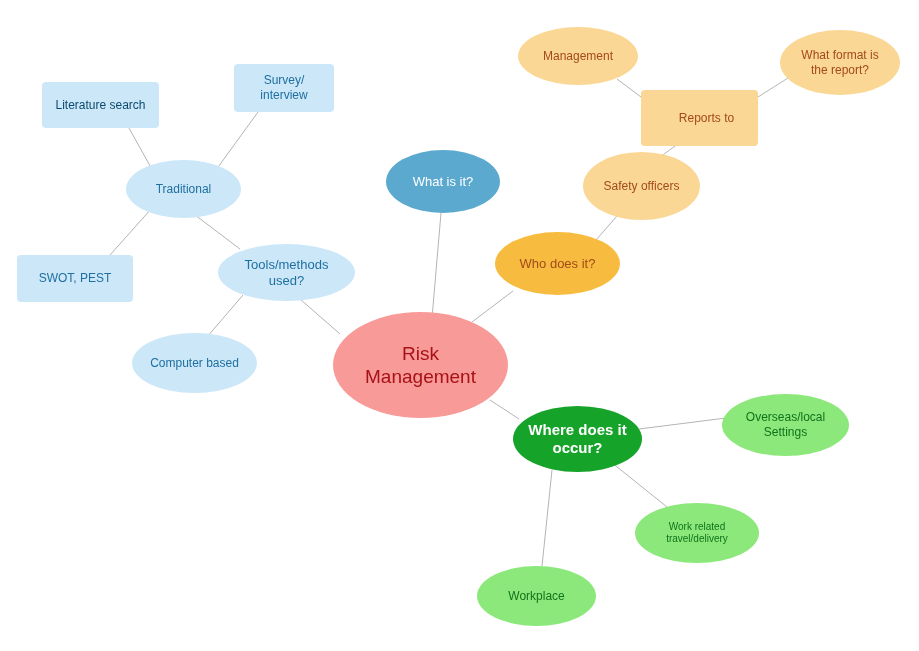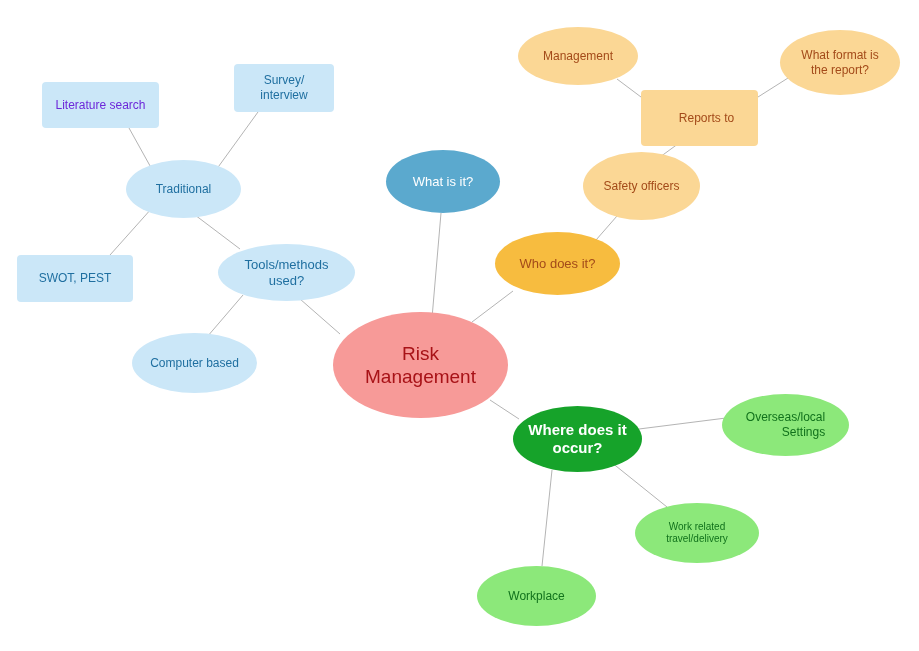--- a/index.html
+++ b/index.html
@@ -72,31 +72,31 @@
       <line x1="552" y1="470" x2="542" y2="566" stroke="#b4b4b4" stroke-width="1"></line>
     </svg>
   <div id="node-layer">
       <div class="node ellipse" style="left: 333px; top: 312px; width: 175px; height: 106px; background: rgb(247, 154, 152); color: rgb(168, 18, 23); font-size: 19px; font-weight: normal;">Risk
 Management</div>
       <div class="node ellipse" style="left: 386px; top: 150px; width: 114px; height: 63px; background: rgb(91, 169, 206); color: rgb(255, 255, 255); font-size: 13px; font-weight: normal;">What is it?</div>
       <div class="node ellipse" style="left: 218px; top: 244px; width: 137px; height: 57px; background: rgb(203, 231, 248); color: rgb(31, 111, 160); font-size: 13px; font-weight: normal;">Tools/methods
 used?</div>
       <div class="node ellipse" style="left: 126px; top: 160px; width: 115px; height: 58px; background: rgb(203, 231, 248); color: rgb(31, 111, 160); font-size: 12px; font-weight: normal;">Traditional</div>
       <div class="node ellipse" style="left: 132px; top: 333px; width: 125px; height: 60px; background: rgb(203, 231, 248); color: rgb(31, 111, 160); font-size: 12px; font-weight: normal;">Computer based</div>
-      <div class="node rect" style="left: 42px; top: 82px; width: 117px; height: 46px; background: rgb(203, 231, 248); color: #6d28d9; font-size: 12px; font-weight: normal;">Literature search</div>
+      <div class="node rect" style="left: 42px; top: 82px; width: 117px; height: 46px; background: rgb(203, 231, 248); color: #0c4a6e; font-size: 12px; font-weight: normal;">Literature search</div>
       <div class="node rect" style="left: 234px; top: 64px; width: 100px; height: 48px; background: rgb(203, 231, 248); color: rgb(31, 111, 160); font-size: 12px; font-weight: normal;">Survey/
 interview</div>
       <div class="node rect" style="left: 17px; top: 255px; width: 116px; height: 47px; background: rgb(203, 231, 248); color: rgb(31, 111, 160); font-size: 12px; font-weight: normal;">SWOT, PEST</div>
       <div class="node ellipse" style="left: 495px; top: 232px; width: 125px; height: 63px; background: rgb(247, 188, 63); color: rgb(163, 74, 25); font-size: 13px; font-weight: normal;">Who does it?</div>
       <div class="node ellipse" style="left: 583px; top: 152px; width: 117px; height: 68px; background: rgb(251, 215, 149); color: rgb(163, 74, 25); font-size: 12px; font-weight: normal;">Safety officers</div>
       <div class="node rect" style="left: 641px; top: 90px; width: 117px; height: 56px; background: rgb(251, 215, 149); color: rgb(163, 74, 25); font-size: 12px; font-weight: normal; padding-left: 20px;">Reports to</div>
       <div class="node ellipse" style="left: 518px; top: 27px; width: 120px; height: 58px; background: rgb(251, 215, 149); color: rgb(163, 74, 25); font-size: 12px; font-weight: normal;">Management</div>
       <div class="node ellipse" style="left: 780px; top: 30px; width: 120px; height: 65px; background: rgb(251, 215, 149); color: rgb(163, 74, 25); font-size: 12px; font-weight: normal;">What format is
 the report?</div>
       <div class="node ellipse" style="left: 513px; top: 406px; width: 129px; height: 66px; background: rgb(22, 163, 42); color: rgb(255, 255, 255); font-size: 15px; font-weight: bold;">Where does it
 occur?</div>
-      <div class="node ellipse" style="left: 722px; top: 394px; width: 127px; height: 62px; background: rgb(140, 232, 122); color: rgb(17, 114, 28); font-size: 12px; font-weight: normal; text-align: right;">Overseas/local
+      <div class="node ellipse" style="left: 722px; top: 394px; width: 127px; height: 62px; background: rgb(140, 232, 122); color: rgb(17, 114, 28); font-size: 12px; font-weight: normal;">Overseas/local
 Settings</div>
       <div class="node ellipse" style="left: 635px; top: 503px; width: 124px; height: 60px; background: rgb(140, 232, 122); color: rgb(17, 114, 28); font-size: 10px; font-weight: normal;">Work related
 travel/delivery</div>
       <div class="node ellipse" style="left: 477px; top: 566px; width: 119px; height: 60px; background: rgb(140, 232, 122); color: rgb(17, 114, 28); font-size: 12px; font-weight: normal;">Workplace</div>
     </div>
 </div>
 
 </body></html>

